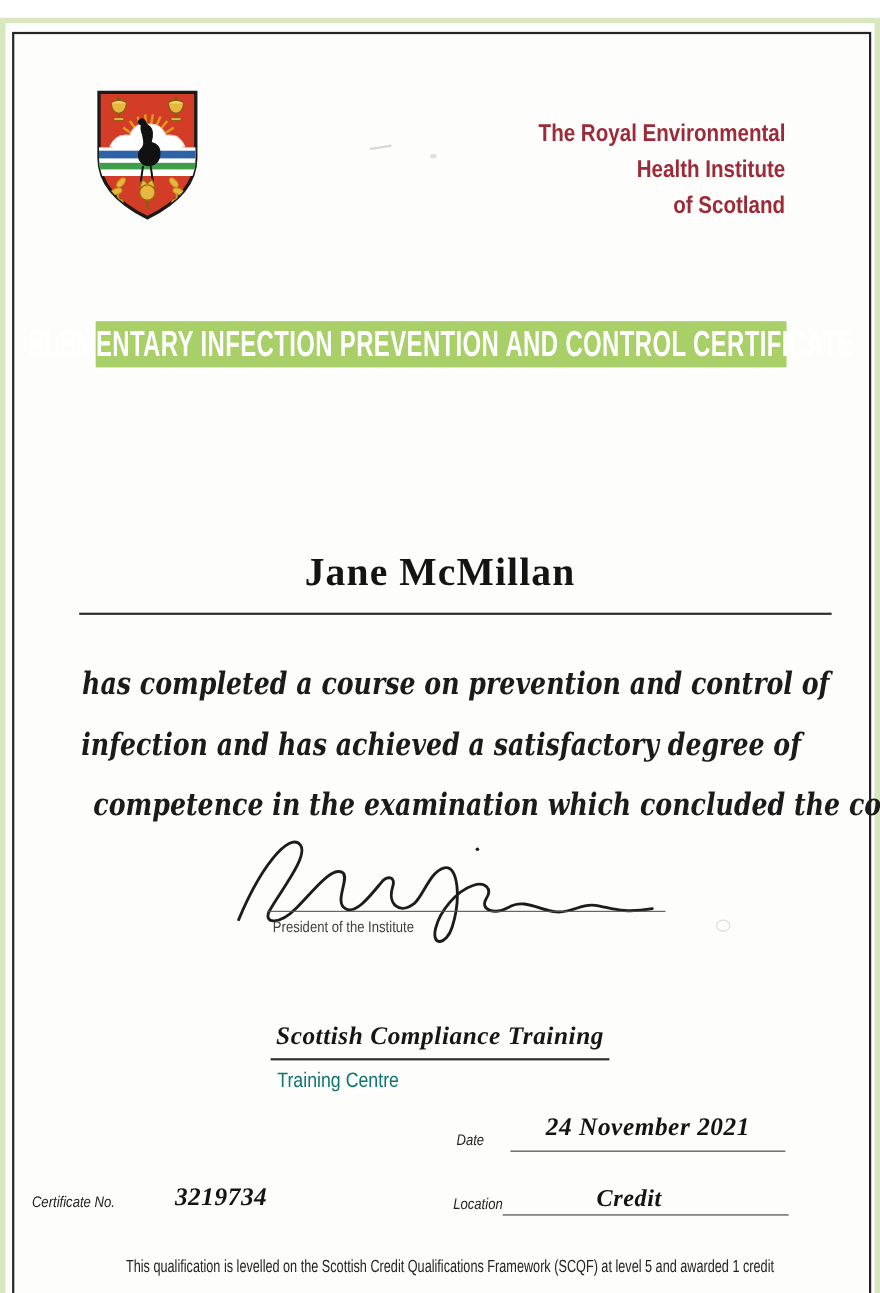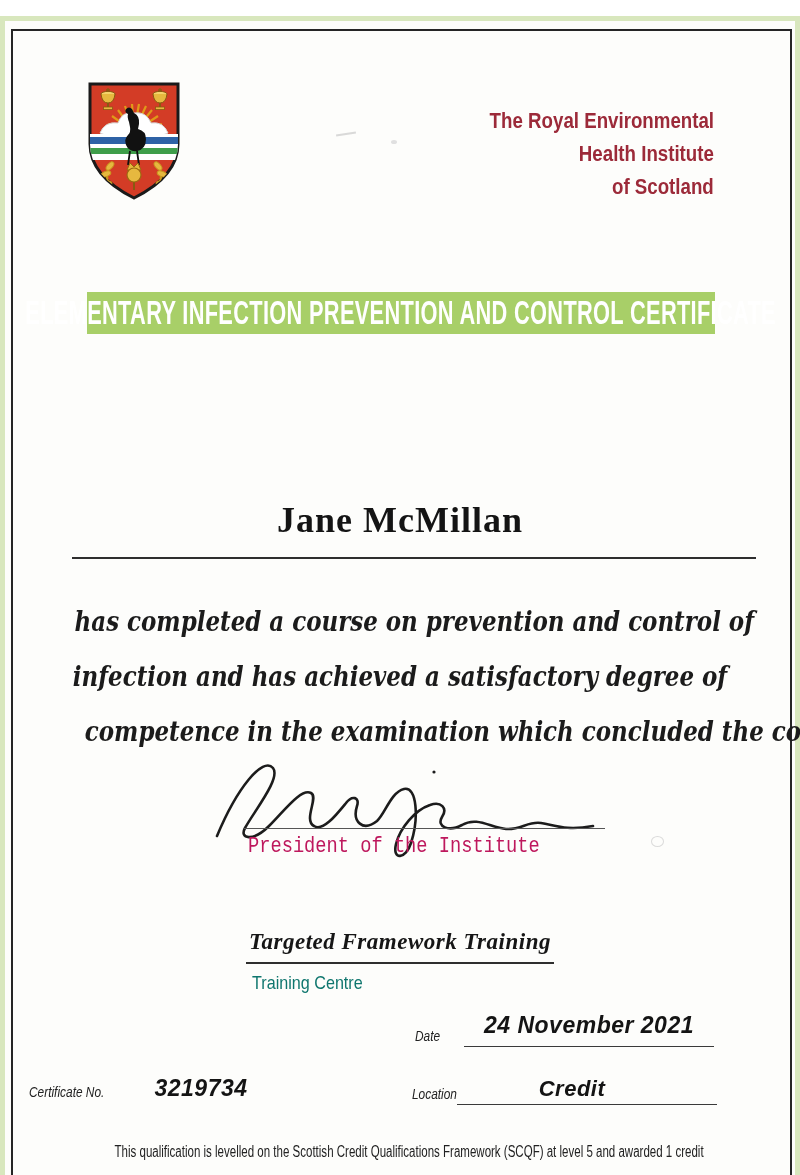--- a/index.html
+++ b/index.html
@@ -35,45 +35,45 @@
     font-family:"Liberation Serif", serif; font-weight:bold;
     font-size:36px; color:#141414; letter-spacing:1px;
   }
   .rule { position:absolute; background:#2e2e2e; }
   .rule-name   { left:72px;  top:541px;  width:684px; height:2px; }
   .rule-sig    { left:243px; top:812px;  width:362px; height:1px; background:#555; }
   .rule-centre { left:246px; top:946px;  width:308px; height:2px; }
   .rule-date   { left:464px; top:1030px; width:250px; height:1px; background:#3a3a3a; }
   .rule-loc    { left:457px; top:1088px; width:260px; height:1px; background:#3a3a3a; }
 
-  .script-body { position:absolute; left:0; top:578px; width:800px; text-align:center; }
+  .script-body { position:absolute; left:0; top:578px; width:800px; text-align:right; }
   .script-line { display:block; height:55px; line-height:55px; }
   .script-line span {
     display:inline-block; white-space:nowrap; transform:scaleX(0.82); transform-origin:50% 50%;
     font-family:"DejaVu Serif", serif; font-style:italic; font-weight:bold;
     font-size:28px; color:#1b1b1b;
   }
 
   .signature-svg { position:absolute; left:203px; top:726px; width:402px; height:120px; }
-  .sig-role { position:absolute; left:248px; top:818px; font-size:22px; color:#be185d;font-family:Liberation Mono, monospace; }
+  .sig-role { position:absolute; left:248px; top:818px; font-size:14px; color:#404040; }
 
   .centre-name {
     position:absolute; left:231px; top:913px; width:338px; text-align:center;
     font-family:"Liberation Serif", serif; font-style:italic; font-weight:bold;
     font-size:23px; color:#161616; letter-spacing:0.5px;
   }
   .centre-label { position:absolute; left:252px; top:956px; font-size:19px; color:#0f766e; }
 
   .field-label { position:absolute; font-size:14px; color:#222;font-style:italic; }
   .lbl-date { left:415px; top:1012px; }
   .lbl-loc  { left:412px; top:1070px; }
   .lbl-cert { left:29px;  top:1068px; }
 
   .field-value {
-    position:absolute; font-family:Liberation Sans, sans-serif; font-style:italic;
+    position:absolute; font-family:Liberation Serif, serif; font-style:italic;
     font-weight:bold; color:#141414; text-align:center; letter-spacing:0.5px;
   }
   .val-date { left:464px; top:996px;  width:250px; font-size:23px; }
   .val-loc  { left:457px; top:1060px; width:230px; font-size:22px; }
   .val-cert { left:136px; top:1059px; width:130px; font-size:23px; }
 
   .footer { position:absolute; left:0; top:1127px; width:800px; text-align:left; }
   .footer .cond-c { font-size:16px; color:#222; transform:scaleX(0.72); }
 
   .artifact { position:absolute; pointer-events:none; }
@@ -184,21 +184,21 @@
              C214,44 216,76 208,101 C203,117 189,119 193,102 C197,86 212,68 227,63
              C238,59 245,66 239,75 C233,85 246,90 259,83 C274,74 288,86 303,87
              C318,88 325,79 338,81 C352,83 362,89 390,84" fill="none" stroke="#1c1c1c" stroke-width="2.6" stroke-linecap="round"></path>
     <circle cx="231" cy="30" r="1.6" fill="#1c1c1c"></circle>
   </svg>
   <div class="rule rule-sig"></div>
   <div class="sig-role">
     <span class="cond">President of the Institute</span>
   </div>
 
-  <div class="centre-name">Targeted Framework Training</div>
+  <div class="centre-name">Scottish Compliance Training</div>
   <div class="rule rule-centre"></div>
   <div class="centre-label">
     <span class="cond">Training Centre</span>
   </div>
 
   <div class="field-label lbl-date">
     <span class="cond">Date</span>
   </div>
   <div class="field-value val-date">24 November 2021</div>
   <div class="rule rule-date"></div>

